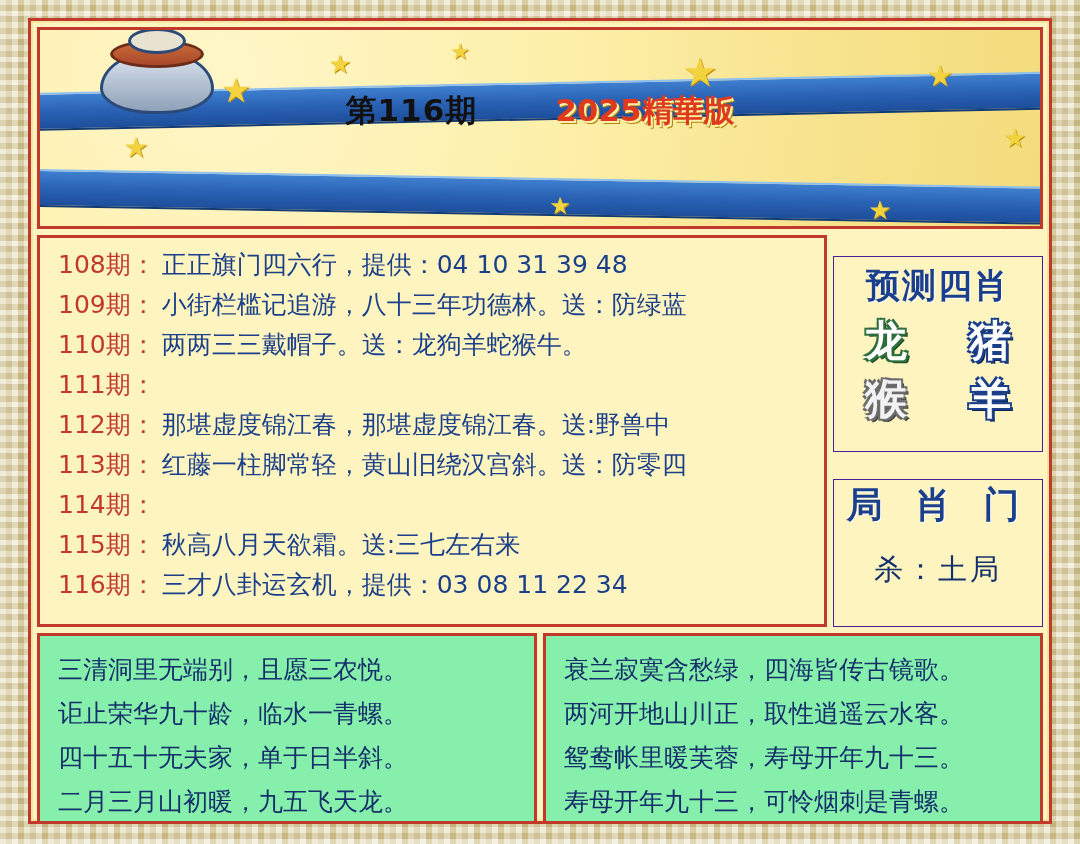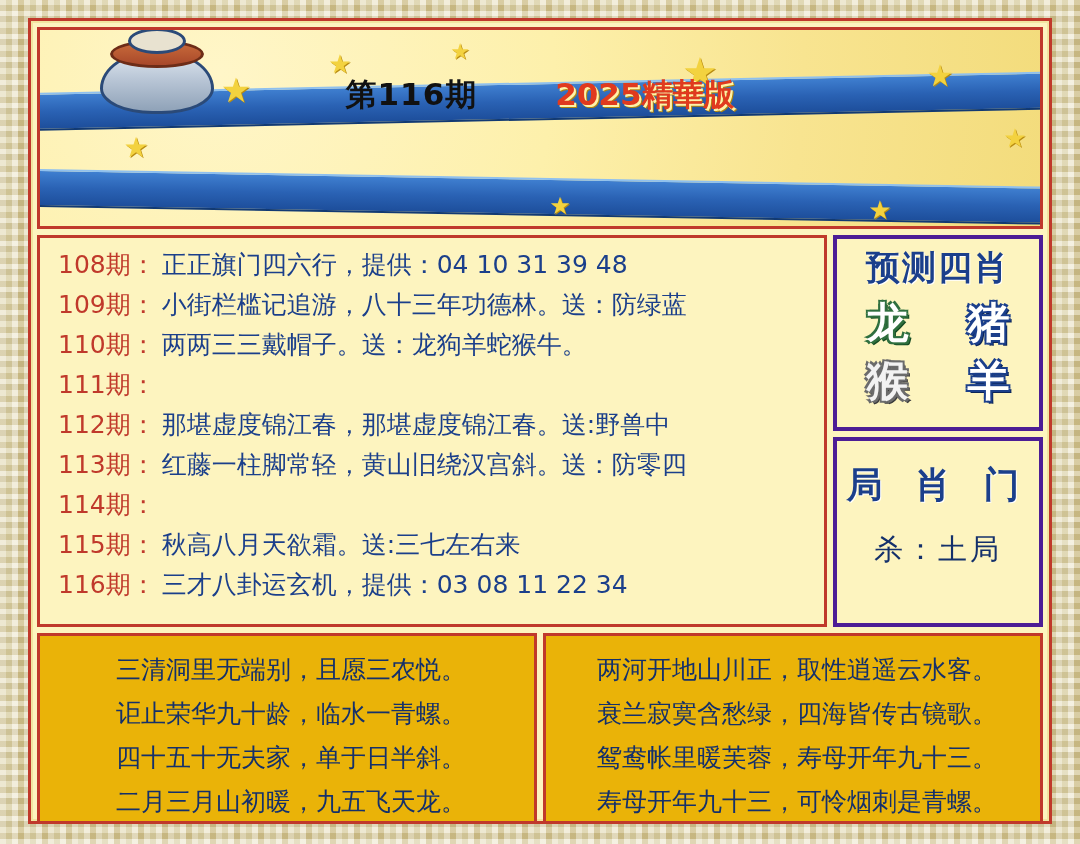--- a/index.html
+++ b/index.html
@@ -118,21 +118,21 @@
     position: absolute;
     left: 36px; top: -4px;
     width: 52px; height: 20px;
     border-radius: 50%;
     background: #e8e2d0;
     border: 3px solid #2b4a78;
   }
 
   #headline-row {
     position: absolute;
-    top: 44px;
+    top: 60px;
     left: 0;
     width: 100%;
     display: flex;
     justify-content: center;
     align-items: baseline;
     gap: 78px;
     z-index: 4;
   }
   #issue-no {
     font-size: 31px;
@@ -200,24 +200,25 @@
   }
 
   #right-col {
     flex: 1 1 auto;
     display: flex;
     flex-direction: column;
     gap: 6px;
     box-sizing: border-box;
   }
   .rbox {
-    border: 4px solid #4c1d95;
+    border: 1px solid #4c1d95;
     background: #fdf4bf;
     box-sizing: border-box;
     text-align: center;
+    margin-top: 21px;
   }
   #zodiac-box { height: 196px; padding-top: 6px; }
   #zodiac-title {
     font-size: 34px;
     font-weight: bold;
     color: #1b3f8b;
     letter-spacing: 2px;
     font-family: "DejaVu Serif", serif;
     text-shadow: 1px 1px 0 #fff;
   }
@@ -251,21 +252,21 @@
     color: #f2f2f2;
     text-shadow:
       -2px -2px 0 #6b6b6b,
        2px -2px 0 #6b6b6b,
       -2px  2px 0 #6b6b6b,
        2px  2px 0 #6b6b6b,
        3px 3px 0 #3a3a3a;
   }
   #kill-box {
     flex: 1 1 auto;
-    padding-top: 20px;
+    padding-top: 1px;
   }
   #kill-title {
     font-size: 36px;
     font-weight: bold;
     color: #1b3f8b;
     letter-spacing: 10px;
     font-family: "DejaVu Serif", serif;
     text-shadow: 1px 1px 0 #fff;
   }
   .kill-line {
@@ -279,24 +280,23 @@
   
   #bottom {
     display: flex;
     margin: 6px;
     gap: 6px;
     height: 200px;
   }
   .verse-box {
     flex: 1 1 50%;
     border: 3px solid #c0392b;
-    background: #eab308;
+    background: #86efac;
     box-sizing: border-box;
     padding: 12px 10px 0 18px;
-    text-align: center;
   }
   .verse-line {
     font-size: 25px;
     color: #14306b;
     line-height: 44px;
     white-space: nowrap;
     font-family: "DejaVu Sans", sans-serif;
   }
 </style>
 </head>
@@ -408,21 +408,21 @@
     </div>
 
     <div id="bottom">
       <div class="verse-box">
         <div class="verse-line">三清洞里无端别，且愿三农悦。</div>
         <div class="verse-line">讵止荣华九十龄，临水一青螺。</div>
         <div class="verse-line">四十五十无夫家，单于日半斜。</div>
         <div class="verse-line">二月三月山初暖，九五飞天龙。</div>
       </div>
       <div class="verse-box">
+        <div class="verse-line">衰兰寂寞含愁绿，四海皆传古镜歌。</div>
         <div class="verse-line">两河开地山川正，取性逍遥云水客。</div>
-        <div class="verse-line">衰兰寂寞含愁绿，四海皆传古镜歌。</div>
         <div class="verse-line">鸳鸯帐里暖芙蓉，寿母开年九十三。</div>
         <div class="verse-line">寿母开年九十三，可怜烟刺是青螺。</div>
       </div>
     </div>
 
   </div>
 </div>
 
 </body></html>

